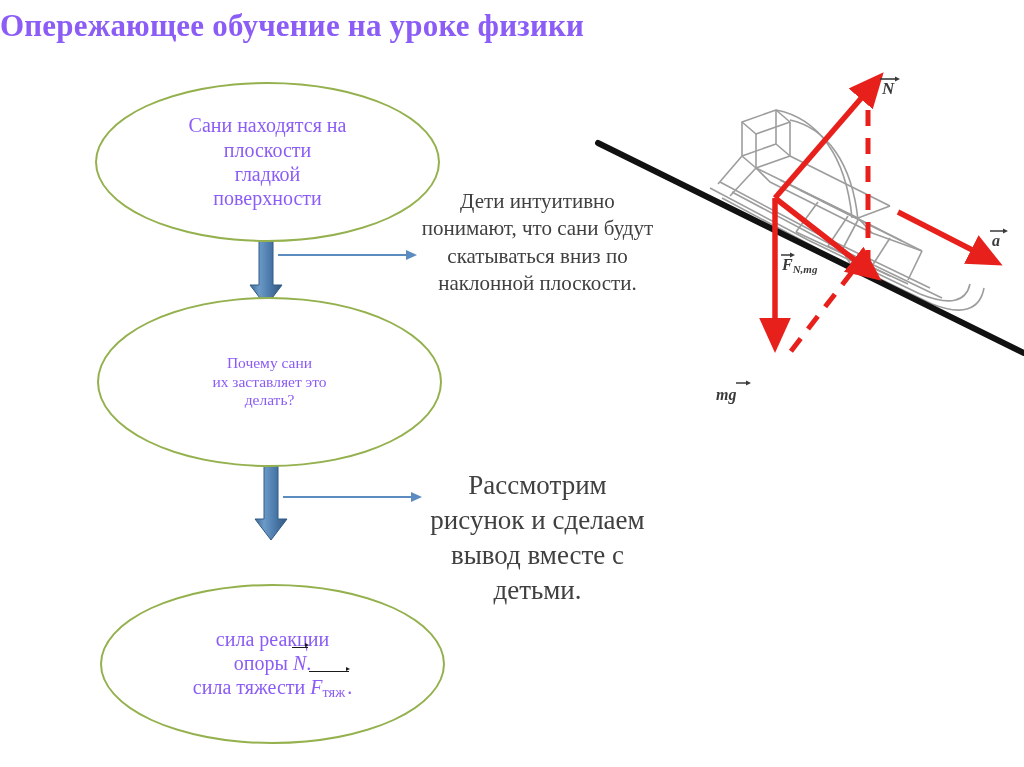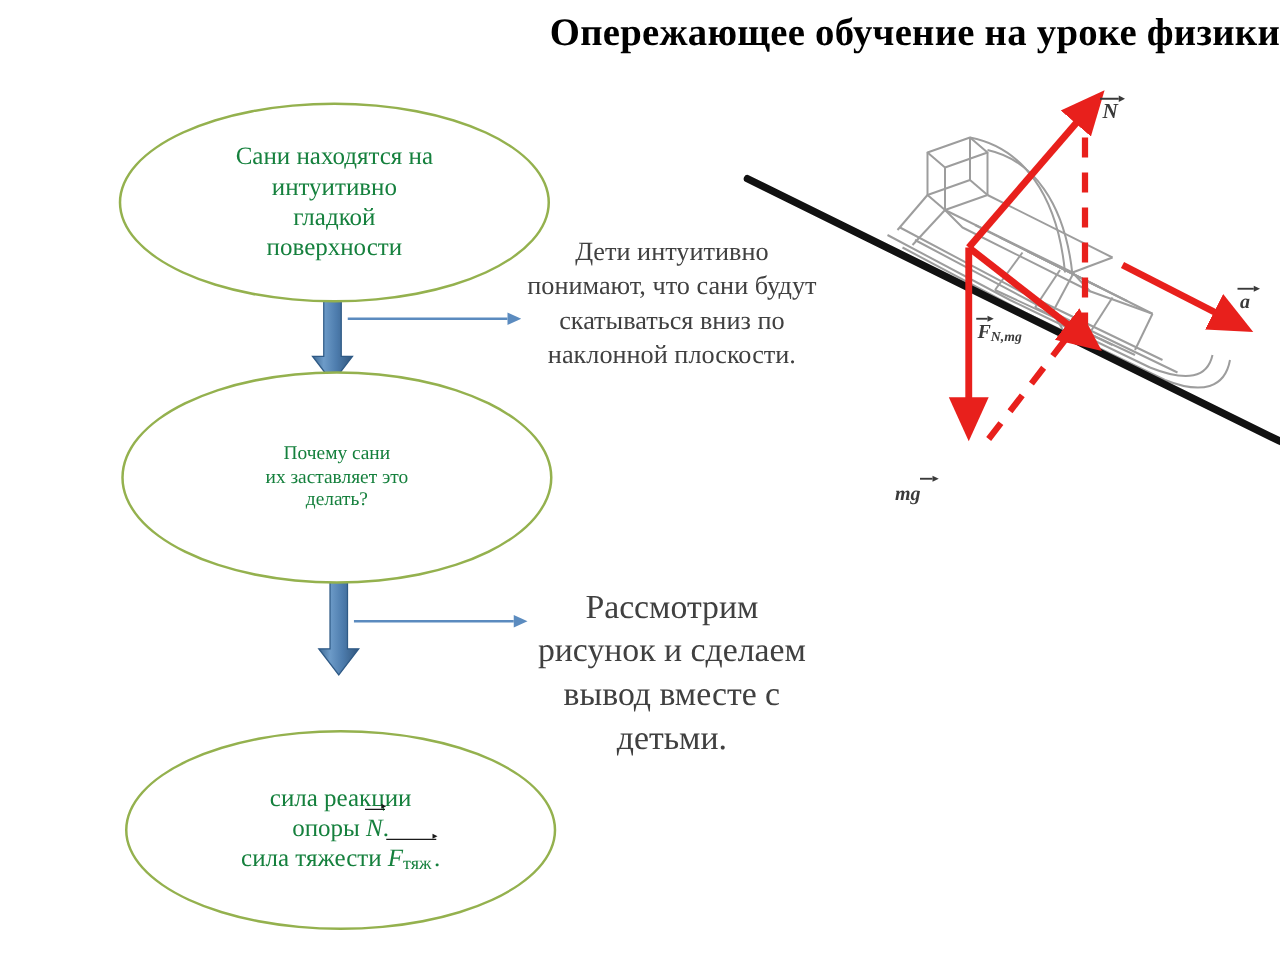--- a/index.html
+++ b/index.html
@@ -15,46 +15,46 @@
     font-family: "Liberation Serif", "DejaVu Serif", serif;
     color: #000000;
   }
 
   
   #slide-title {
     position: absolute;
     left: 0;
     top: 8px;
     width: 1024px;
-    text-align: right;
+    text-align: left;
     font-family: "Liberation Serif", "DejaVu Serif", serif;
     font-size: 31px;
     font-weight: bold;
     letter-spacing: 0.2px;
-    color: #000000;
+    color: #8b5cf6;
     white-space: nowrap;
   }
 
   
   .ellipse {
     position: absolute;
     border: 2.5px solid #94b14e;
     border-radius: 50%;
     background: #ffffff;
     box-sizing: border-box;
     display: flex;
     align-items: center;
     justify-content: center;
     text-align: center;
     z-index: 3;
   }
   .ellipse-text {
     width: 78%;
     line-height: 1.22;
-    color: #15803d;
+    color: #8b5cf6;
   }
 
   #ellipse-1 { left: 95px;  top: 82px;  width: 345px; height: 160px; }
   #ellipse-1 .ellipse-text { font-size: 20px; }
 
   #ellipse-2 { left: 97px;  top: 297px; width: 345px; height: 170px; }
   #ellipse-2 .ellipse-text { font-size: 15.5px; }
 
   #ellipse-3 { left: 100px; top: 584px; width: 345px; height: 160px; }
   #ellipse-3 .ellipse-text { font-size: 20px; }
@@ -138,21 +138,21 @@
   }
 </style>
 </head>
 <body>
 
 <div id="slide-title">Опережающее обучение на уроке физики</div>
 
 <div class="ellipse" id="ellipse-1">
   <div class="ellipse-text">
     <div>Сани находятся на</div>
-    <div>интуитивно</div>
+    <div>плоскости</div>
     <div>гладкой</div>
     <div>поверхности</div>
   </div>
 </div>
 
 <div class="arrow-down" id="connector-1">
   <svg width="36" height="80" viewBox="0 0 36 80">
     <defs>
       <linearGradient id="blueGrad1" x1="0" y1="0" x2="1" y2="0">
         <stop offset="0%" stop-color="#3d6892"></stop>

